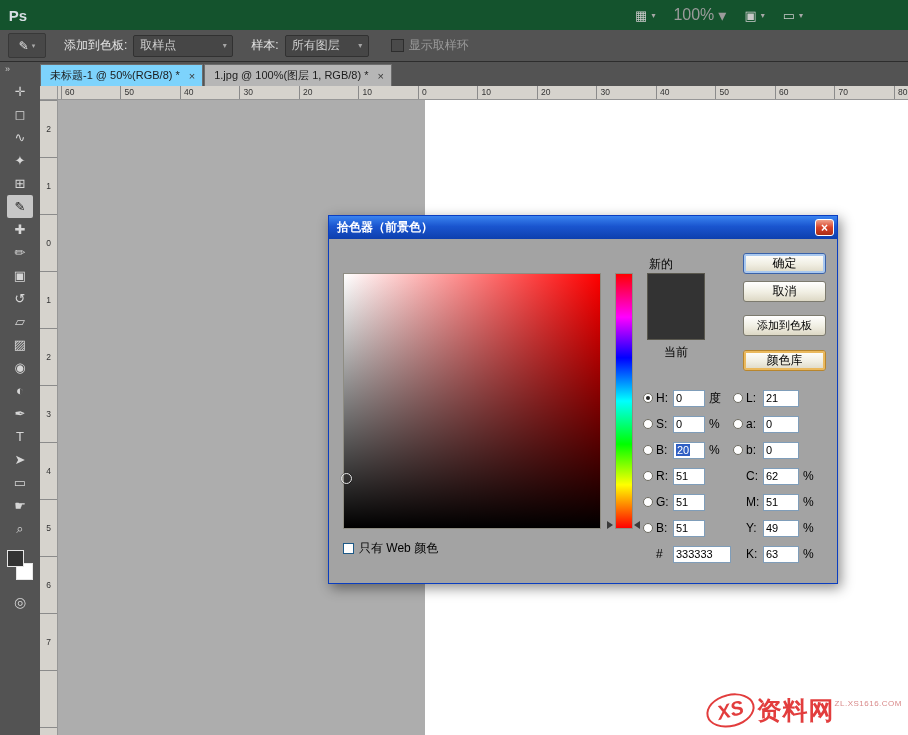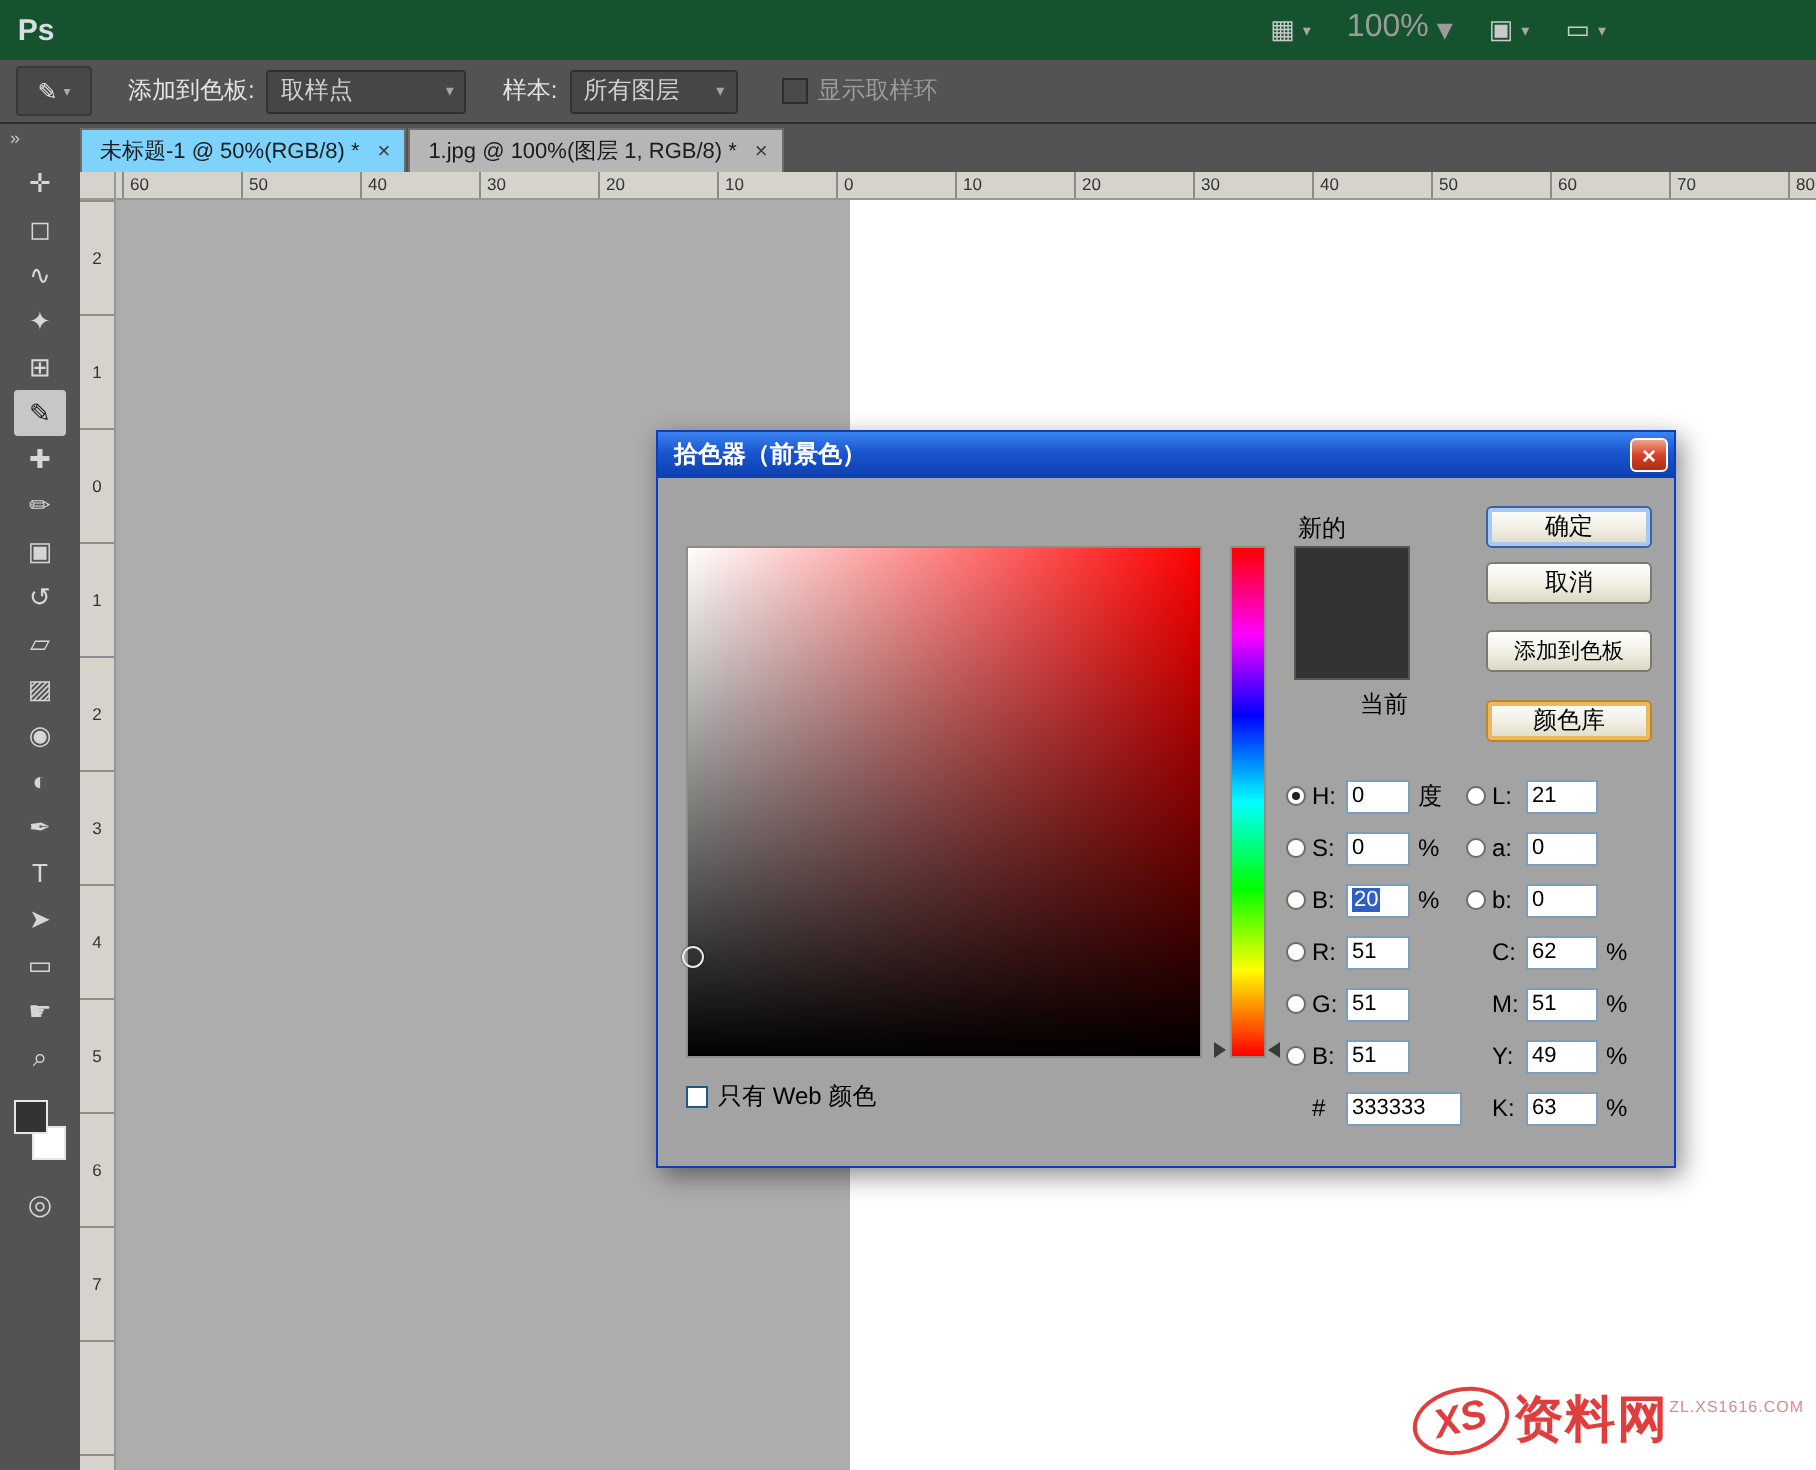--- a/index.html
+++ b/index.html
@@ -88,21 +88,21 @@
   .cf-marker{position:absolute;left:-3px;top:199px;width:9px;height:9px;border:1px solid #e8e8e8;
              border-radius:50%;box-shadow:0 0 1px #000;}
   .hue-strip{position:absolute;left:286px;top:57px;width:18px;height:256px;border:1px solid #8f8d83;box-sizing:border-box;
              background:linear-gradient(to bottom,#f00 0%,#f0f 17%,#00f 33%,#0ff 50%,#0f0 67%,#ff0 83%,#f00 100%);}
   .hue-arrow-l{position:absolute;left:278px;top:305px;width:0;height:0;
                border-top:4px solid transparent;border-bottom:4px solid transparent;border-left:6px solid #3a3a3a;}
   .hue-arrow-r{position:absolute;left:305px;top:305px;width:0;height:0;
                border-top:4px solid transparent;border-bottom:4px solid transparent;border-right:6px solid #3a3a3a;}
   .nc-label{position:absolute;width:58px;text-align:center;font-size:12px;color:#000;}
   .lab-new{left:303px;top:40px;}
-  .lab-cur{left:334px;top:128px;}
+  .lab-cur{left:318px;top:128px;}
   .swatch{position:absolute;left:318px;top:57px;width:58px;height:67px;border:1px solid #5a584e;box-sizing:border-box;}
   .sw-new{height:50%;}
   .sw-cur{height:50%;}
   .dlg-btn{position:absolute;left:414px;width:83px;height:21px;
            background:linear-gradient(#ffffff,#f0eee2 55%,#ddd8c5);border:1px solid #7c7a6e;border-radius:3px;
            font-size:12px;color:#000;display:flex;align-items:center;justify-content:center;
            font-family:inherit;box-sizing:border-box;padding:0;}
   .btn-ok{top:37px;border-color:#3a62a8;box-shadow:inset 0 0 0 2px #a9c8ef;}
   .btn-cancel{top:65px;}
   .btn-add{top:99px;font-size:11px;}

